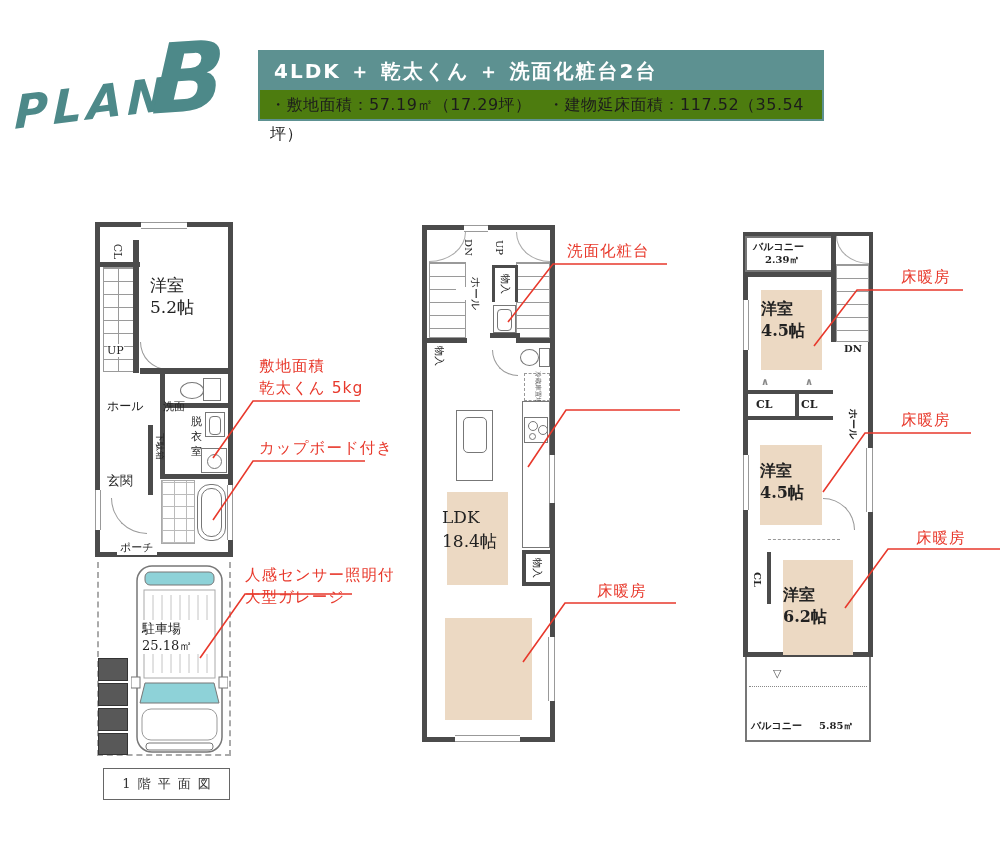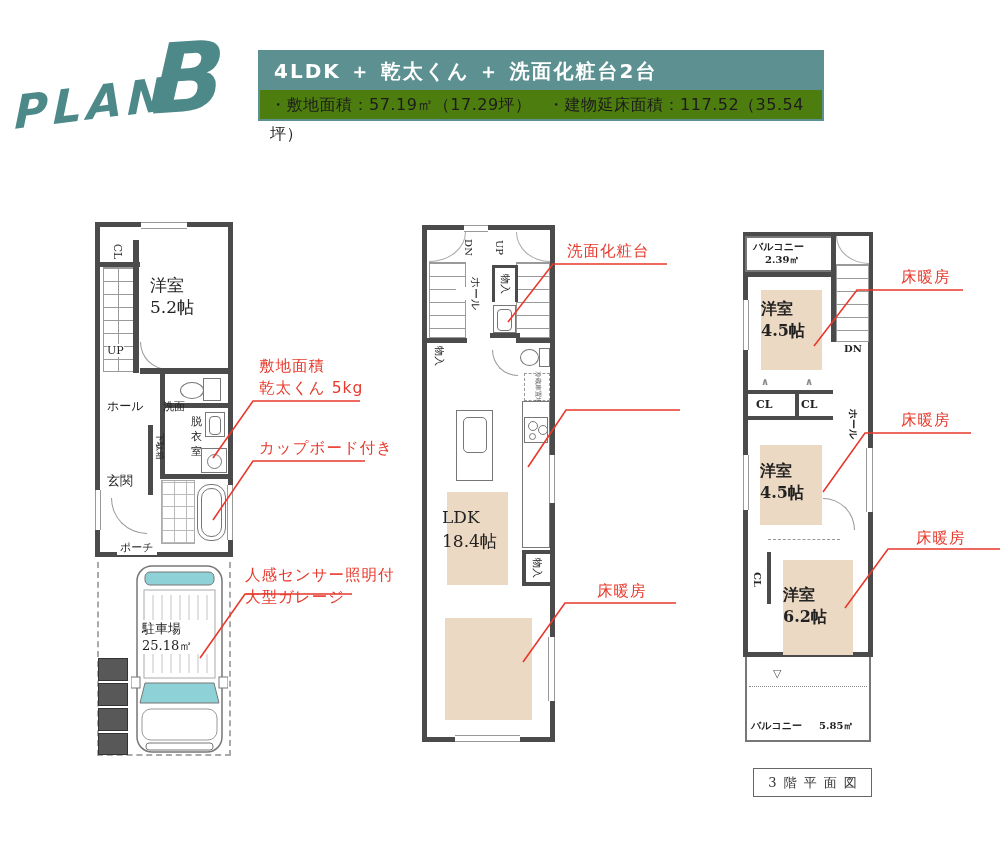--- a/index.html
+++ b/index.html
@@ -298,15 +298,15 @@
       <polyline points="352,594 245,594 200,658"></polyline>
       <polyline points="667,264 553,264 508,322"></polyline>
       <polyline points="680,410 566,410 528,467"></polyline>
       <polyline points="676,603 565,603 523,662"></polyline>
       <polyline points="963,290 857,290 814,346"></polyline>
       <polyline points="971,433 865,433 823,492"></polyline>
       <polyline points="1000,549 888,549 845,608"></polyline>
     </g>
   </svg>
 
-  <div class="abs caption" style="left:753px;top:768px;width:117px;height:27px;">3階平面図</div>
+  <div class="abs caption" style="left:103px;top:768px;width:125px;height:30px;">1階平面図</div>
 
 </div>
 
 </body></html>

